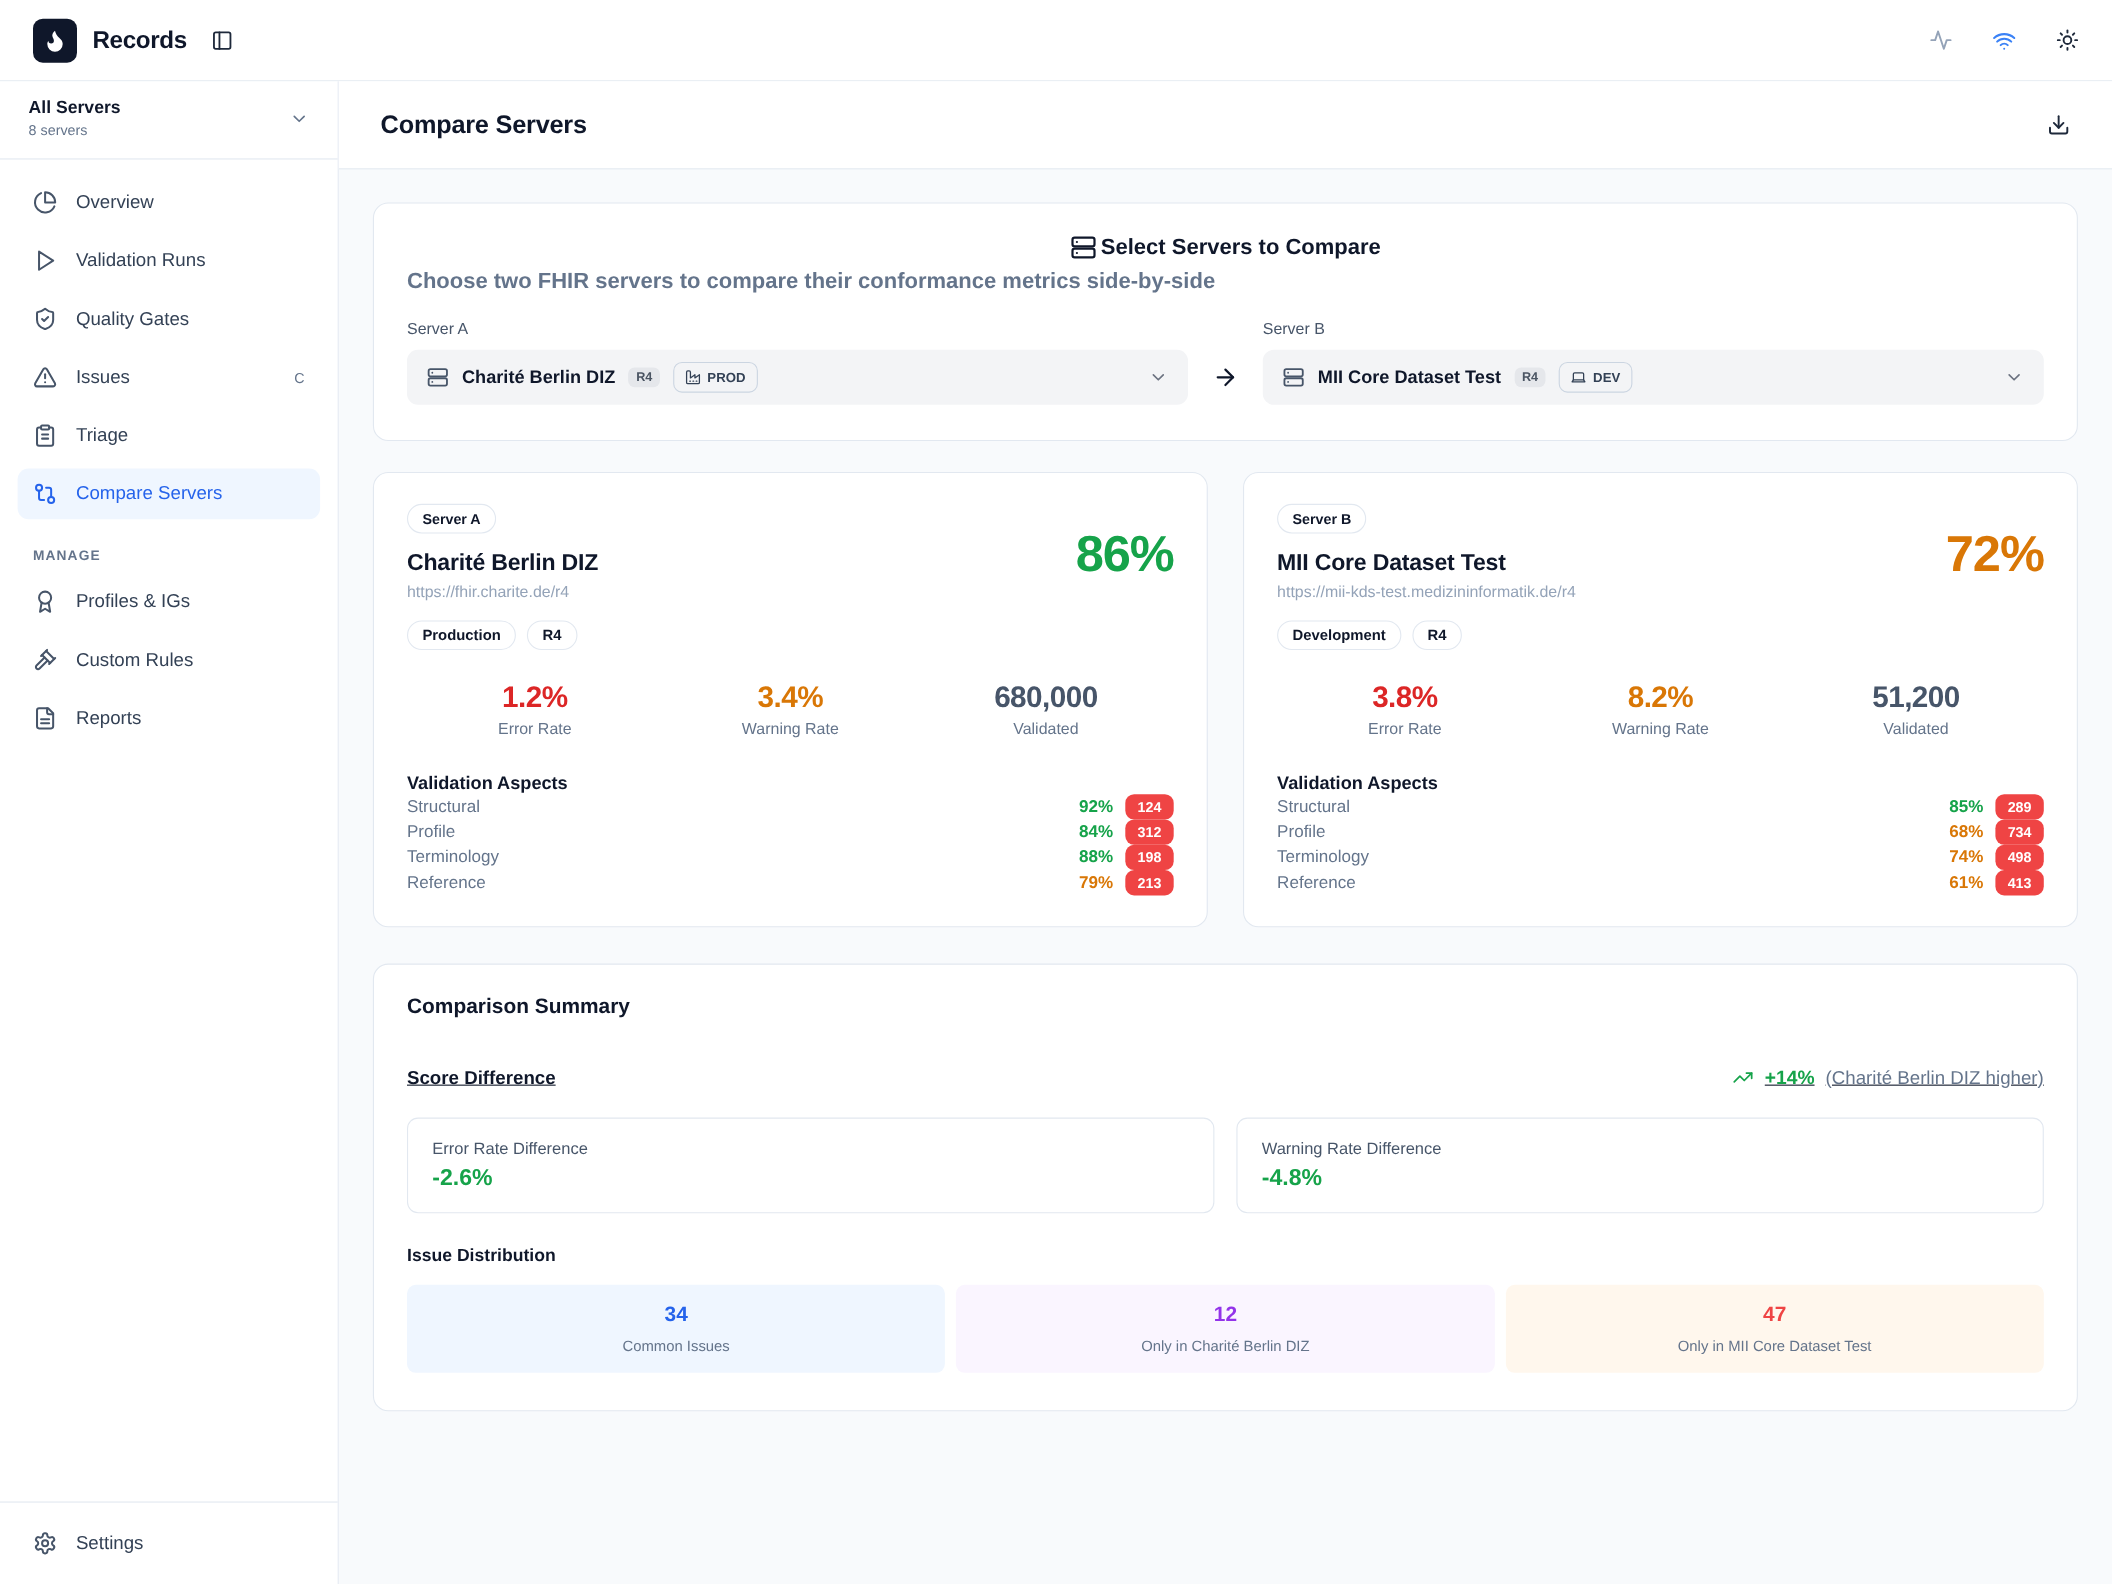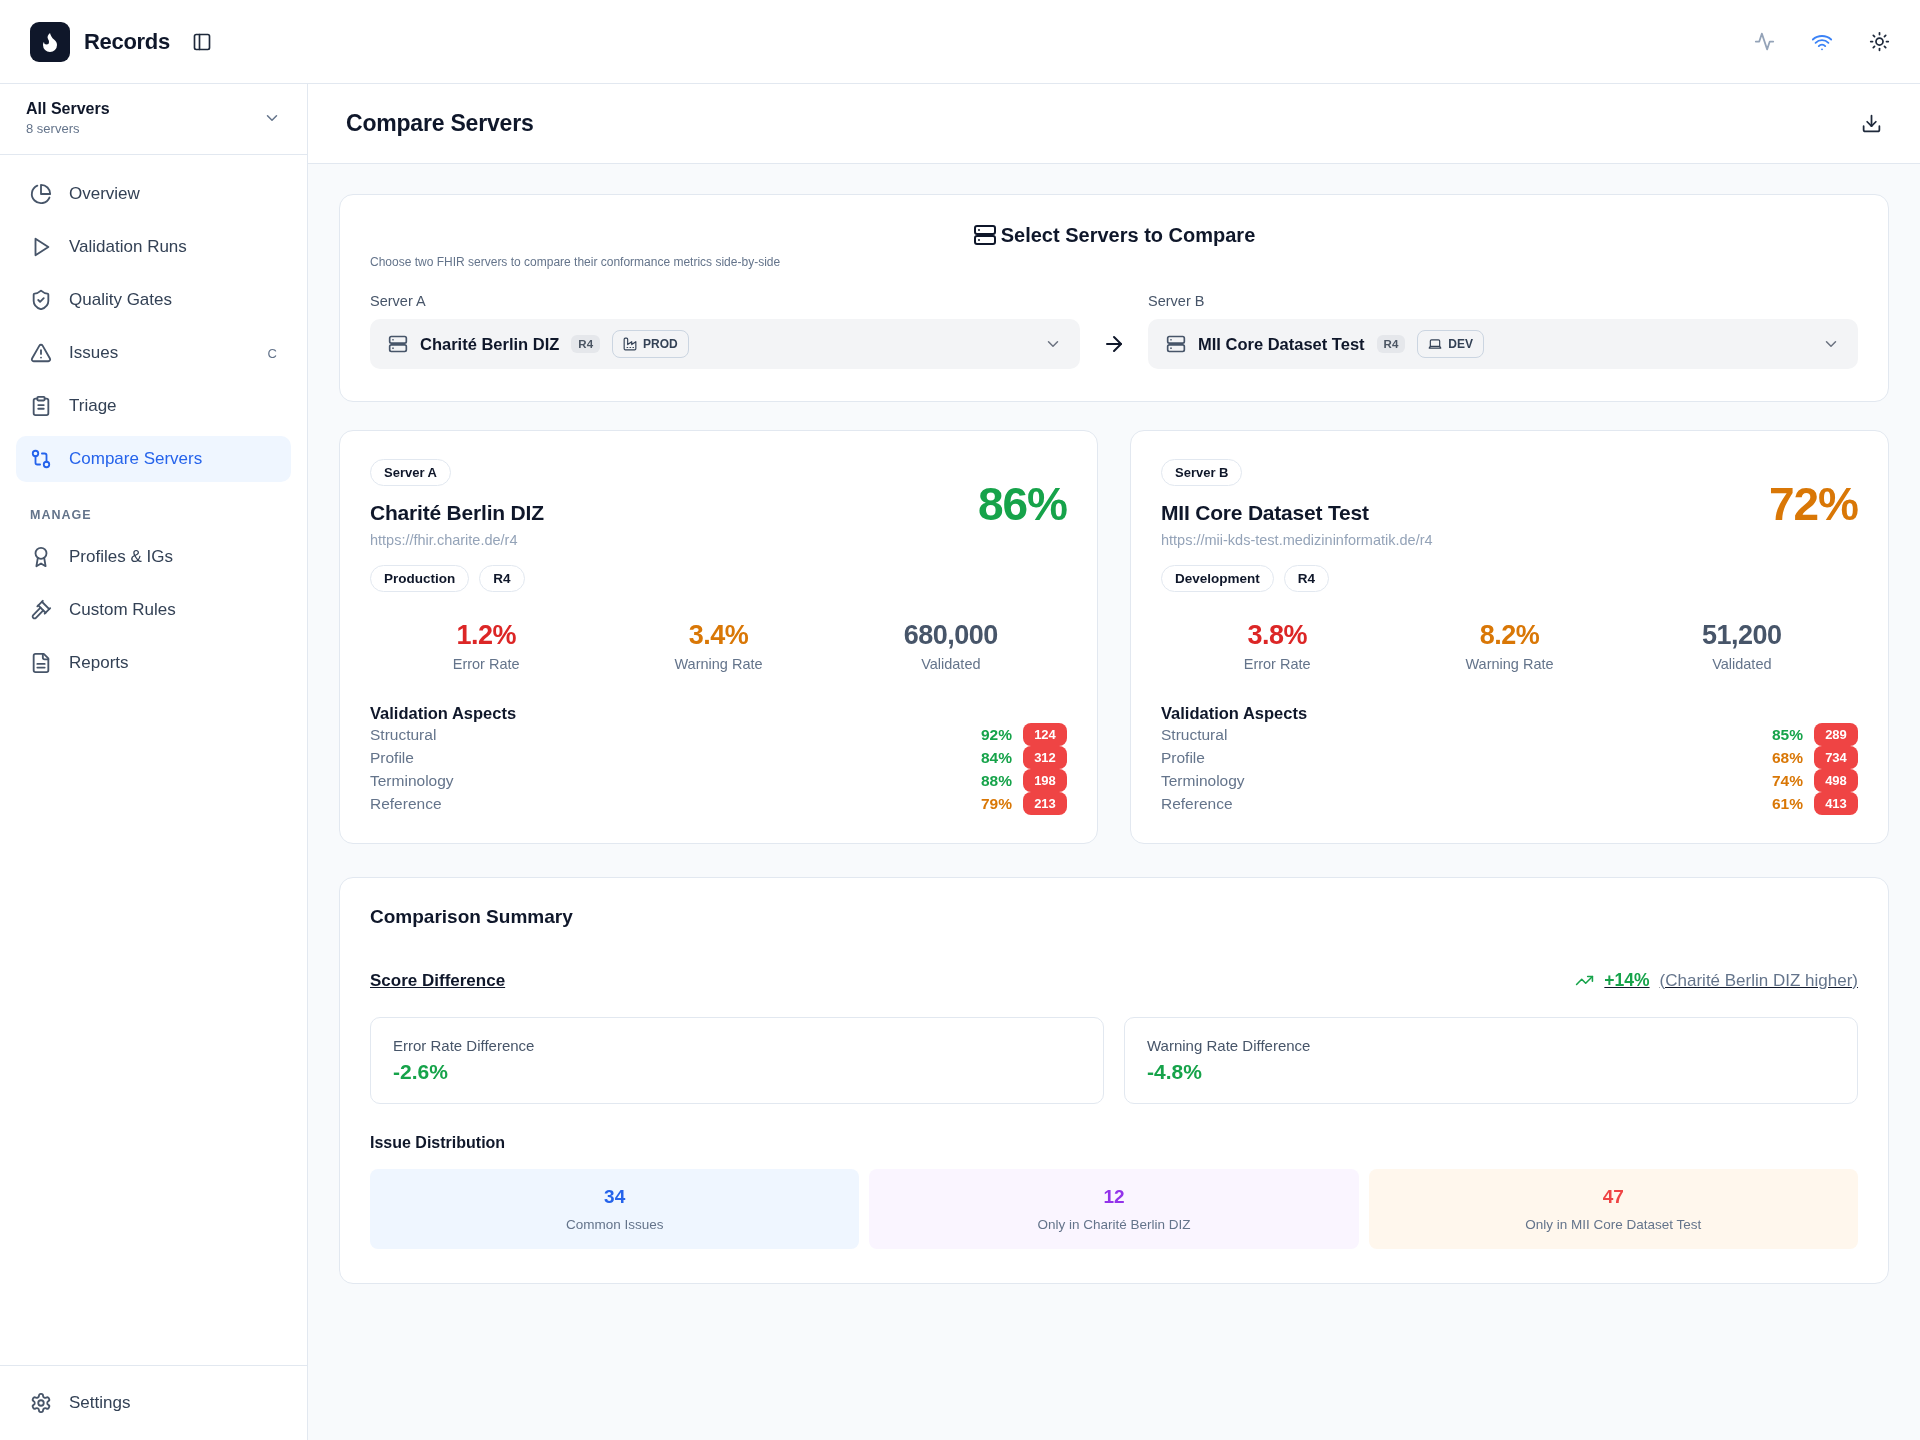--- a/index.html
+++ b/index.html
@@ -5,21 +5,21 @@
   * { margin:0; padding:0; box-sizing:border-box; }
   html,body { width:1920px; height:1440px; overflow:hidden; }
   body {
     font-family:"Liberation Sans","DejaVu Sans",sans-serif;
     color:#0f172a; background:#fff; display:flex; flex-direction:column;
   }
   svg { display:block; }
   .ic { stroke:currentColor; fill:none; stroke-width:2; stroke-linecap:round; stroke-linejoin:round; }
 
   
-  .topbar { height:84px; border-bottom:1px solid #e2e8f0; display:flex; align-items:center; padding:4px 30px; flex:0 0 auto; background:#fff; }
+  .topbar { height:74px; border-bottom:1px solid #e2e8f0; display:flex; align-items:center; padding:4px 30px; flex:0 0 auto; background:#fff; }
   .logo-box { width:40px; height:40px; background:#0f172a; border-radius:9px; display:flex; align-items:center; justify-content:center; }
   .app-title { font-size:22px; font-weight:800; margin-left:14px; letter-spacing:-0.3px; }
   .panel-toggle { margin-left:22px; color:#1e293b; cursor:pointer; }
   .topbar-right { margin-left:auto; display:flex; align-items:center; gap:36px; }
   .tb-icon { cursor:pointer; }
   .tb-activity { color:#94a3b8; }
   .tb-wifi { color:#3b82f6; }
   .tb-sun { color:#1e293b; }
 
   
@@ -46,21 +46,21 @@
   .page-title { font-size:23px; font-weight:700; letter-spacing:-0.2px; }
   .dl-btn { margin-left:auto; color:#1e293b; cursor:pointer; }
   .content { padding:30px 31px; overflow:hidden; }
 
   .card { background:#fff; border:1px solid #e2e8f0; border-radius:14px; }
 
   
   .sel-card { padding:28px 30px 32px; margin-bottom:28px; }
   .sel-title-row { display:flex; align-items:center; gap:4px;justify-content:center; }
   .sel-title { font-size:20px; font-weight:700; }
-  .sel-sub { font-size:12px; color:#64748b; margin-top:8px; }
+  .sel-sub { font-size:20px; color:#64748b; margin-top:8px;font-weight:bold; }
   .sel-grid { display:grid; grid-template-columns:1fr 44px 1fr; gap:12px; margin-top:24px; align-items:end; }
   .dd-label { font-size:14.5px; color:#475569; margin-bottom:10px; }
   .dropdown { height:50px; background:#f3f4f6; border-radius:10px; display:flex; align-items:center; padding:0 18px; gap:12px; cursor:pointer; }
   .dd-srv-icon { color:#475569; }
   .dd-name { font-size:16.5px; font-weight:600; color:#0f172a; white-space:nowrap; }
   .dd-r4 { background:#e5e7eb; color:#4b5563; font-size:11.5px; font-weight:700; border-radius:6px; padding:3px 7px; }
   .dd-env { display:flex; align-items:center; gap:6px; border:1px solid #cbd5e1; border-radius:8px; padding:6px 10px; font-size:12px; font-weight:600; color:#334155; }
   .dd-chev { margin-left:auto; color:#6b7280; }
   .sel-arrow { display:flex; align-items:center; justify-content:center; height:50px; color:#0f172a; }
 

